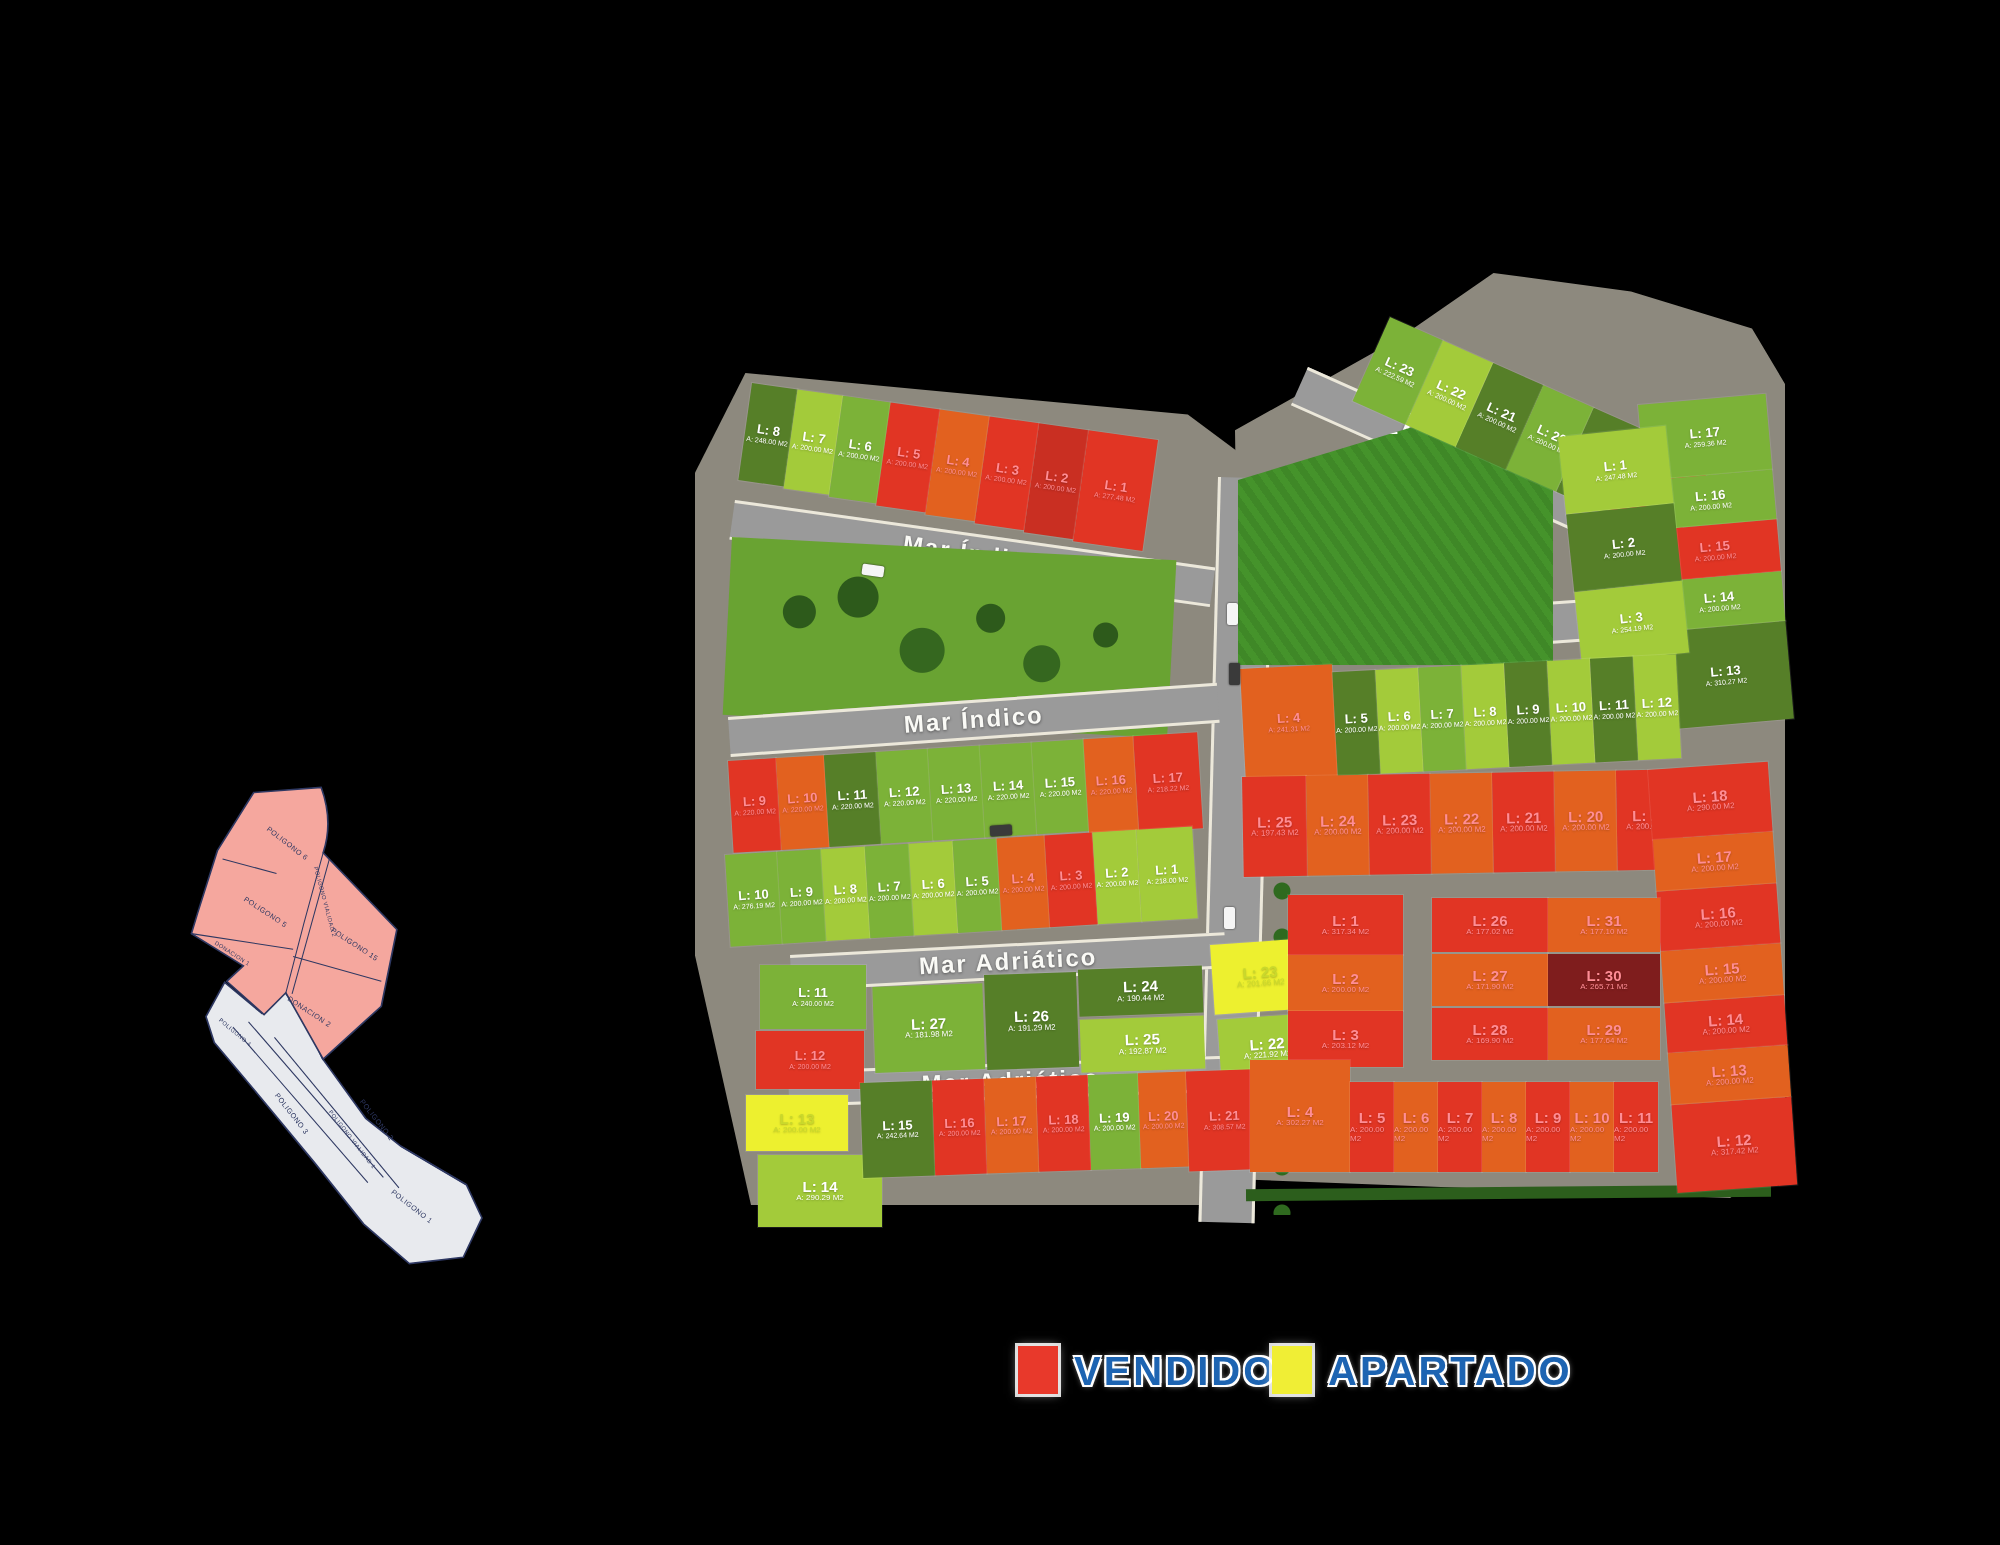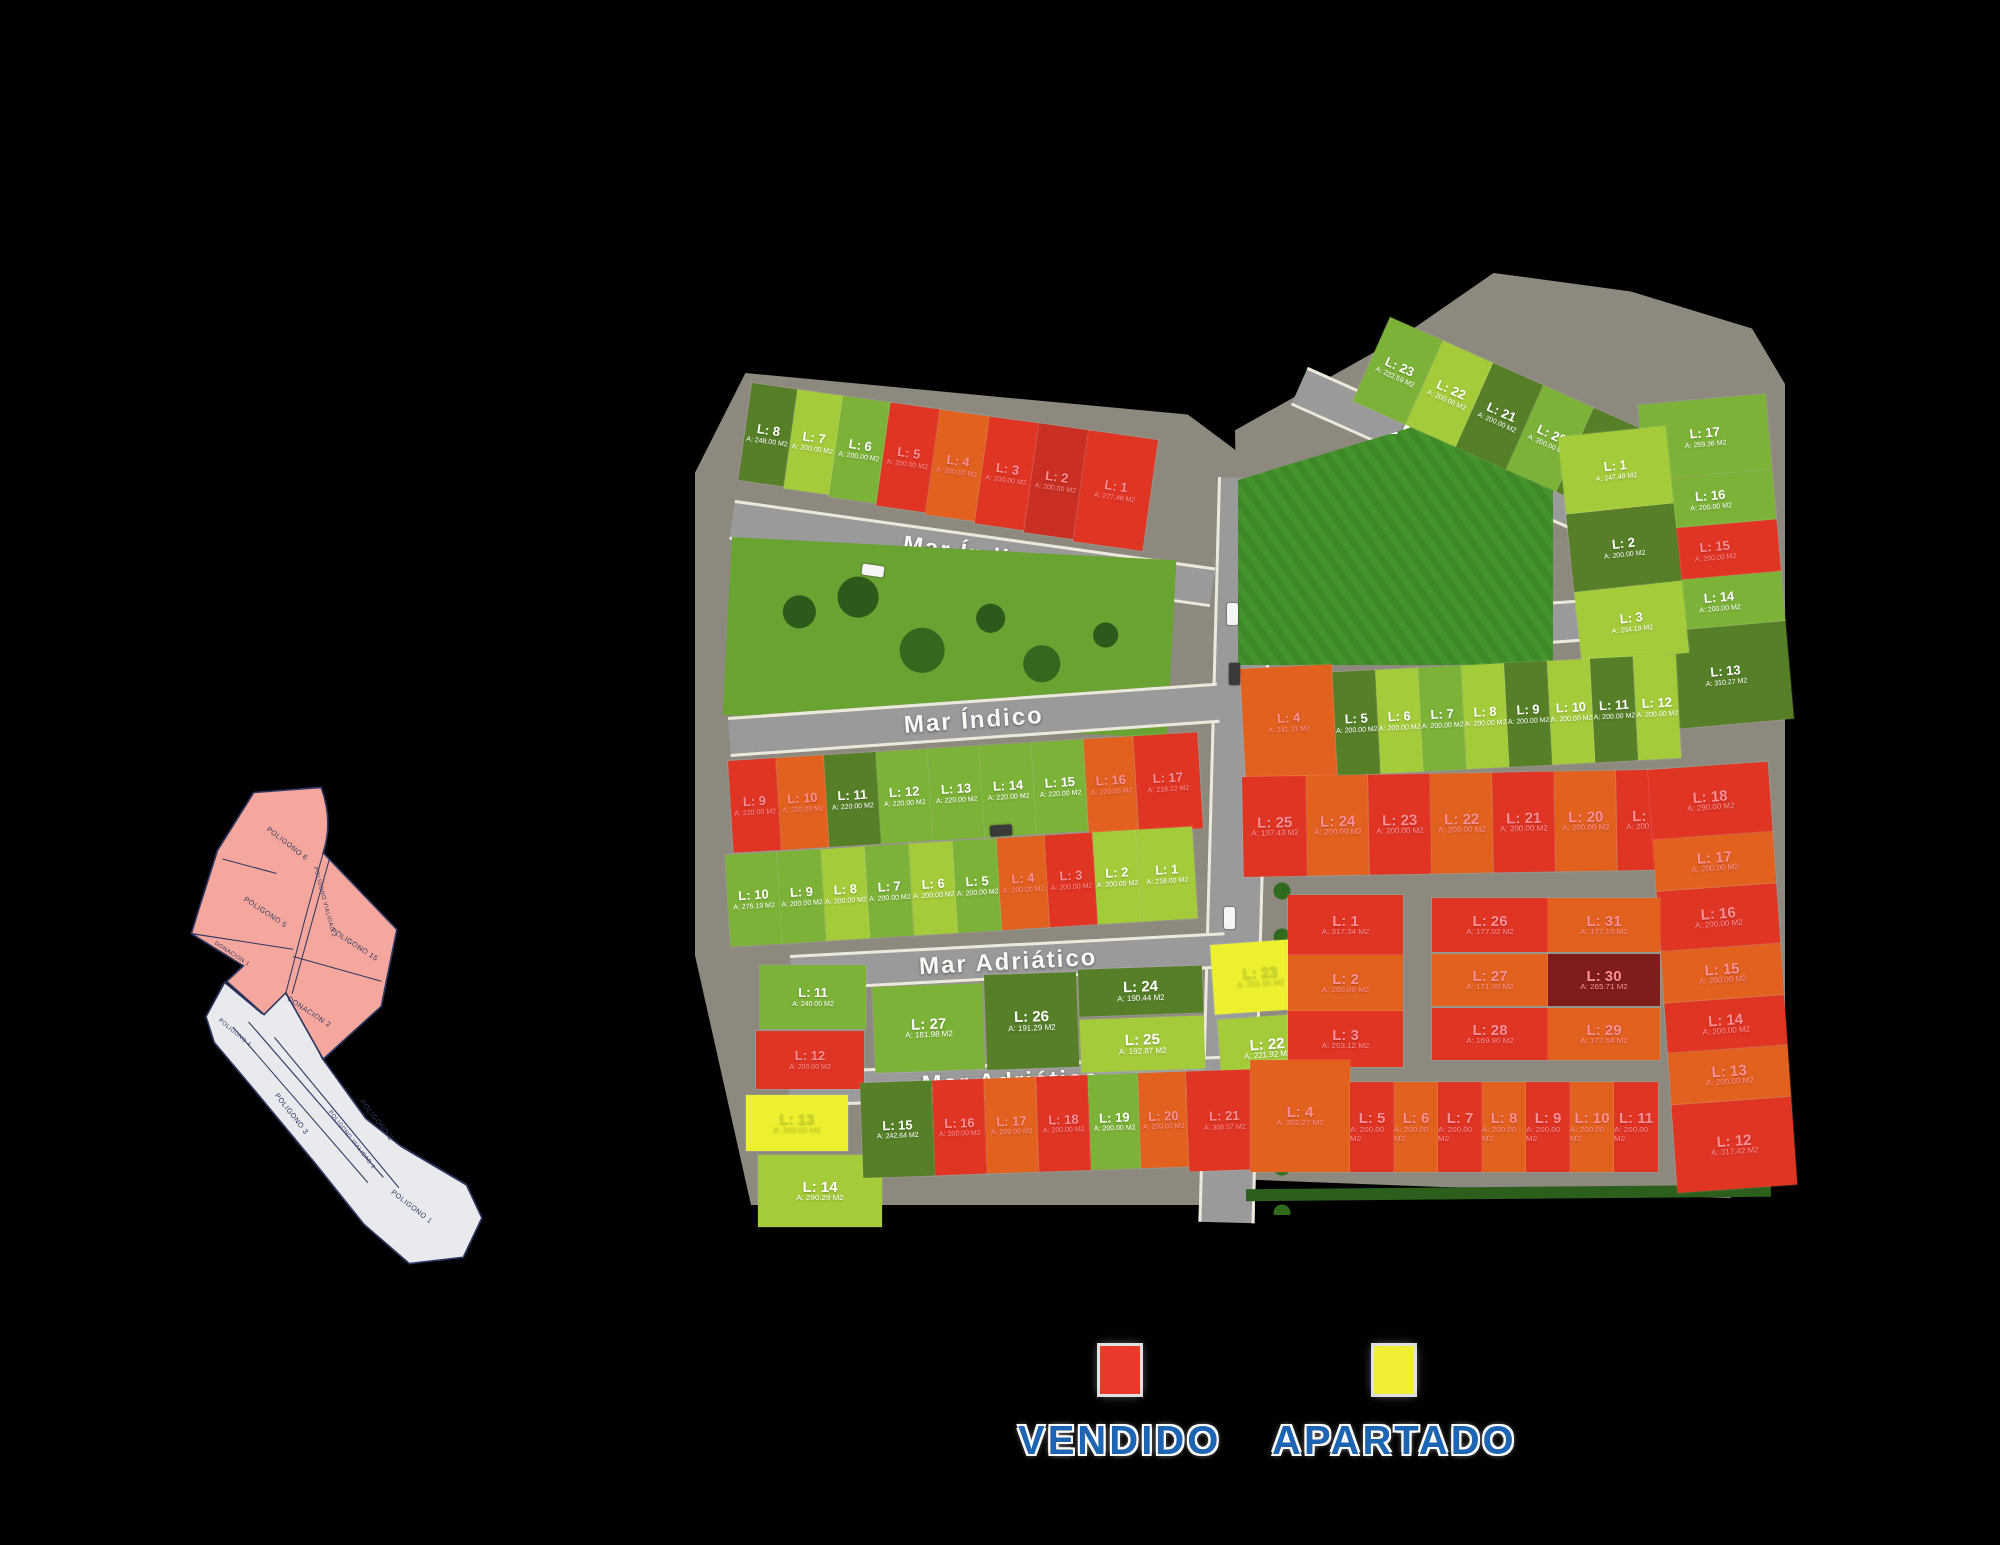--- a/index.html
+++ b/index.html
@@ -88,21 +88,21 @@
   .big .lot .ll{font-size:15px;}
   .big .lot .la{font-size:8px;}
   .tx-g{color:#ffffff;}
   .tx-r{color:#ff8d95;}
   .tx-y{color:#c9d92c;}
 
   .car{position:absolute;background:#f5f5f5;border-radius:2px;box-shadow:0 0 2px #222;}
   .car.dark{background:#3a3a3a;}
 
   
-  .legend-item{position:absolute;display:flex;align-items:center;gap:24px;flex-direction:column;}
+  .legend-item{position:absolute;display:flex;align-items:flex-end;gap:16px;}
   .leg-v{left:1018px;top:1346px;}
   .leg-a{left:1272px;top:1346px;}
   .sw{width:40px;height:48px;display:inline-block;box-shadow:0 0 0 3px rgba(255,255,255,.85),0 0 10px rgba(255,255,255,.6);}
   .sw-red{background:#e8392b;}
   .sw-yel{background:#f0ee35;}
   .leg-label{font-size:40px;font-weight:bold;color:#1d64b2;letter-spacing:3px;
     text-shadow:2px 2px 0 #fff,-2px -2px 0 #fff,2px -2px 0 #fff,-2px 2px 0 #fff,0 0 6px rgba(255,255,255,.9);}
 </style>
 </head>
 <body>

